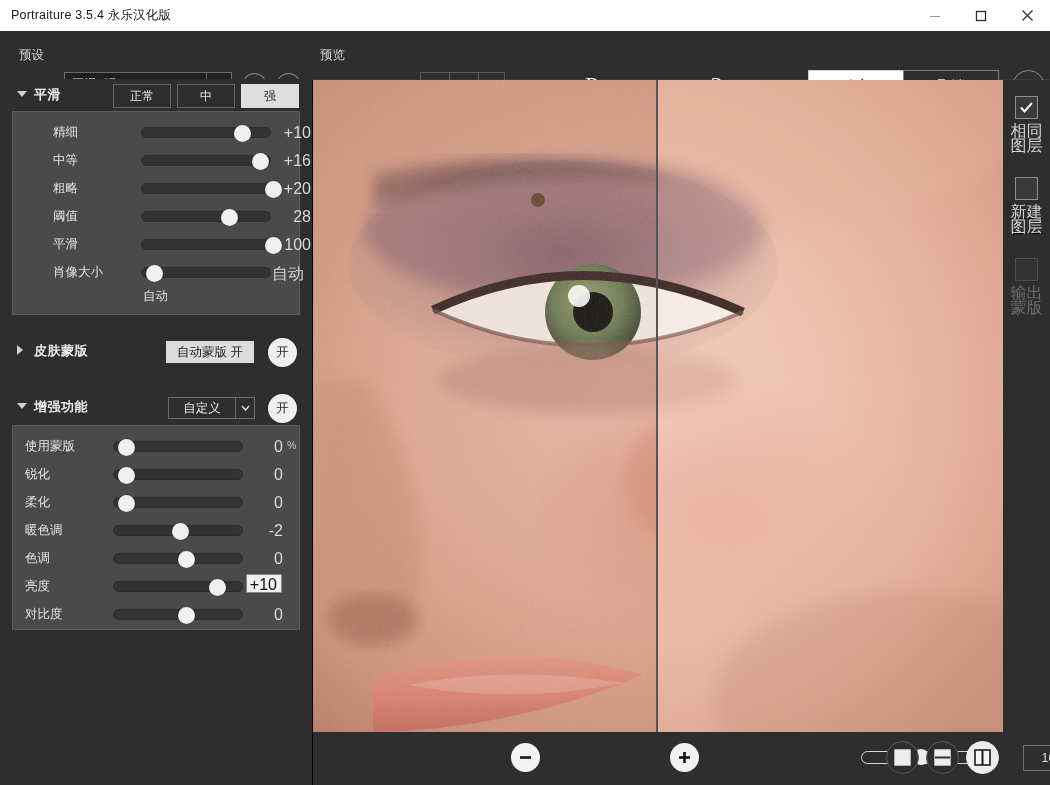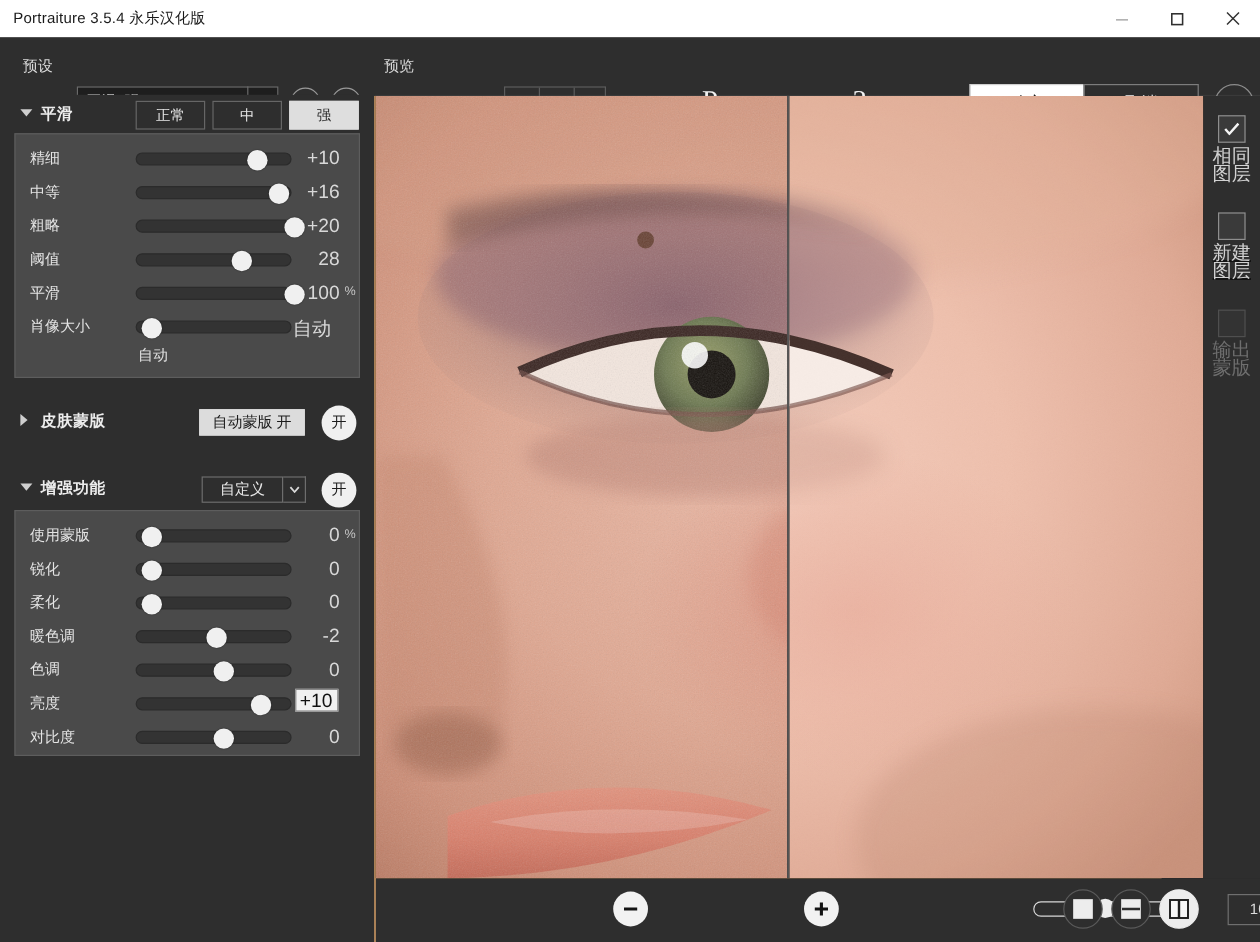--- a/index.html
+++ b/index.html
@@ -3,21 +3,21 @@
 <meta charset="utf-8">
 <title>Portraiture</title>
 <style>
   html,body{margin:0;padding:0;}
   body{
     width:1050px;height:785px;overflow:hidden;
     background:#2b2b2b;
     font-family:"Liberation Sans","DejaVu Sans",sans-serif;
     -webkit-font-smoothing:antialiased;
   }
-  .app{position:relative;width:968px;height:785px;background:#fdba74;}
+  .app{position:relative;width:968px;height:785px;background:#000000;}
 
   
   .titlebar{
     position:absolute;left:0;top:0;width:1050px;height:31px;
     background:#ffffff;border-bottom:1px solid #d6d6d6;
     display:flex;align-items:center;
   }
   .titlebar .ttl{
     font-size:12.5px;color:#1a1a1a;padding-left:11px;letter-spacing:.2px;
     white-space:nowrap;
@@ -286,21 +286,21 @@
   <div class="leftpanel">
 
     <div class="sect-head">
       <div class="tri down"></div>
       <div class="sect-title">平滑</div>
       <div class="segbtn" style="left:113px;">正常</div>
       <div class="segbtn" style="left:177px;">中</div>
       <div class="segbtn active" style="left:241px;">强</div>
     </div>
 
-    <div class="slider-box" style="height:204px;">
+    <div class="slider-box" style="height:204px;padding-left:28px;">
       <div class="srow">
         <div class="sname">精细</div>
         <div class="strack">
             <div class="sknob" style="left:72%;"></div>
           </div>
         <div class="sval">+10</div>
       </div>
       <div class="srow">
         <div class="sname">中等</div>
         <div class="strack">

